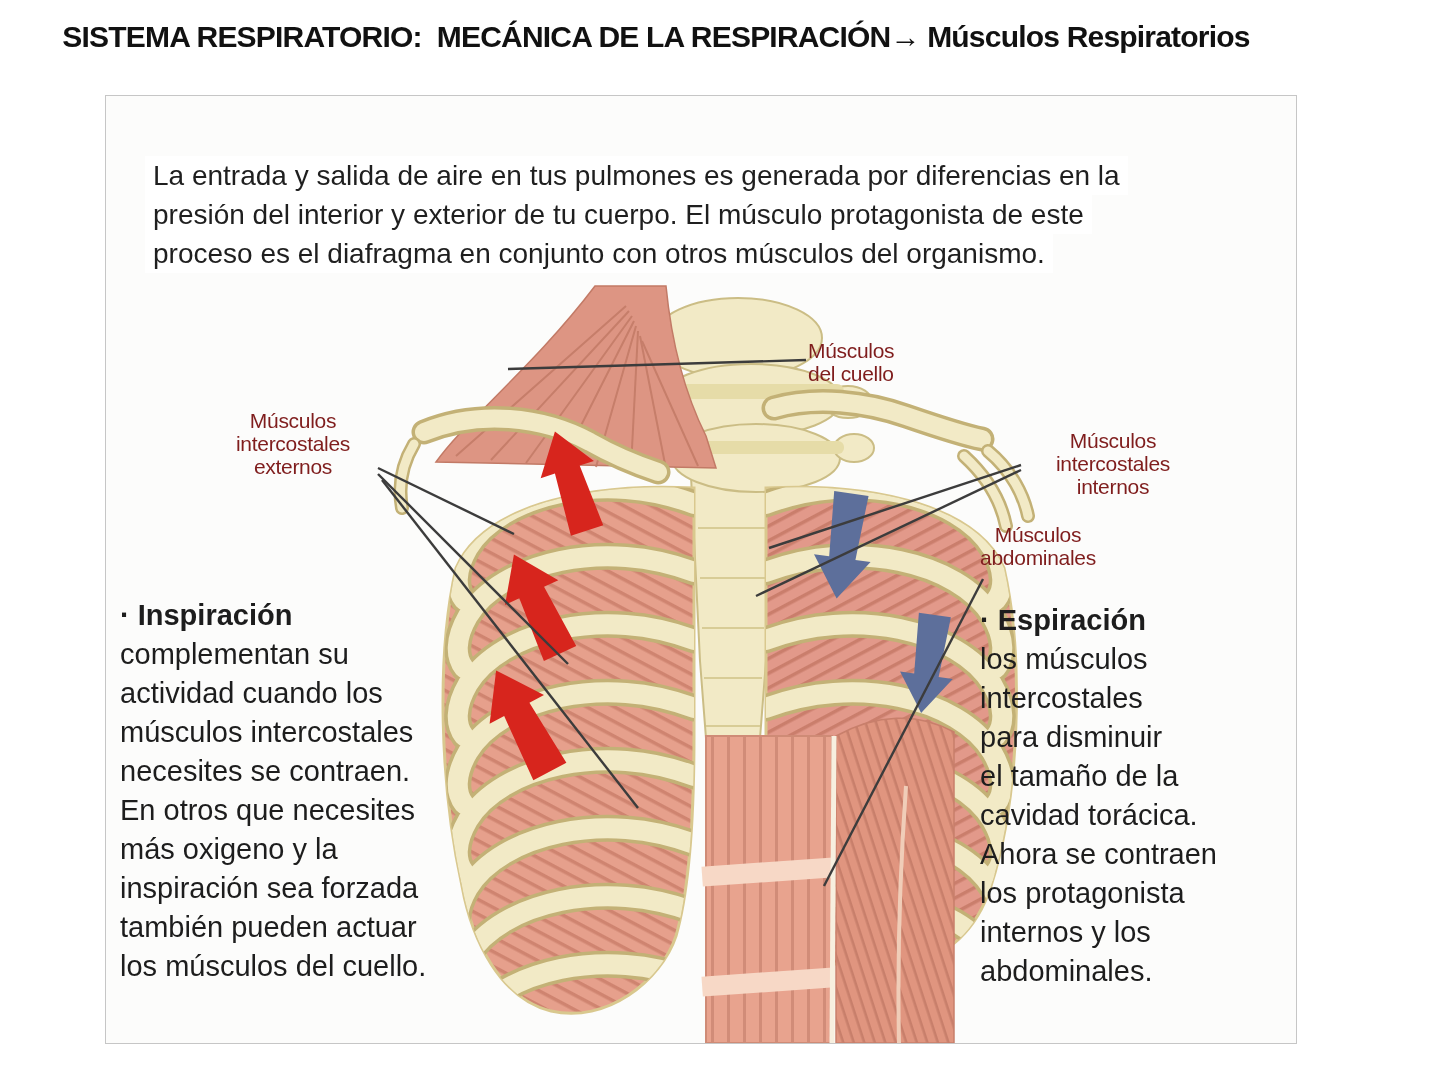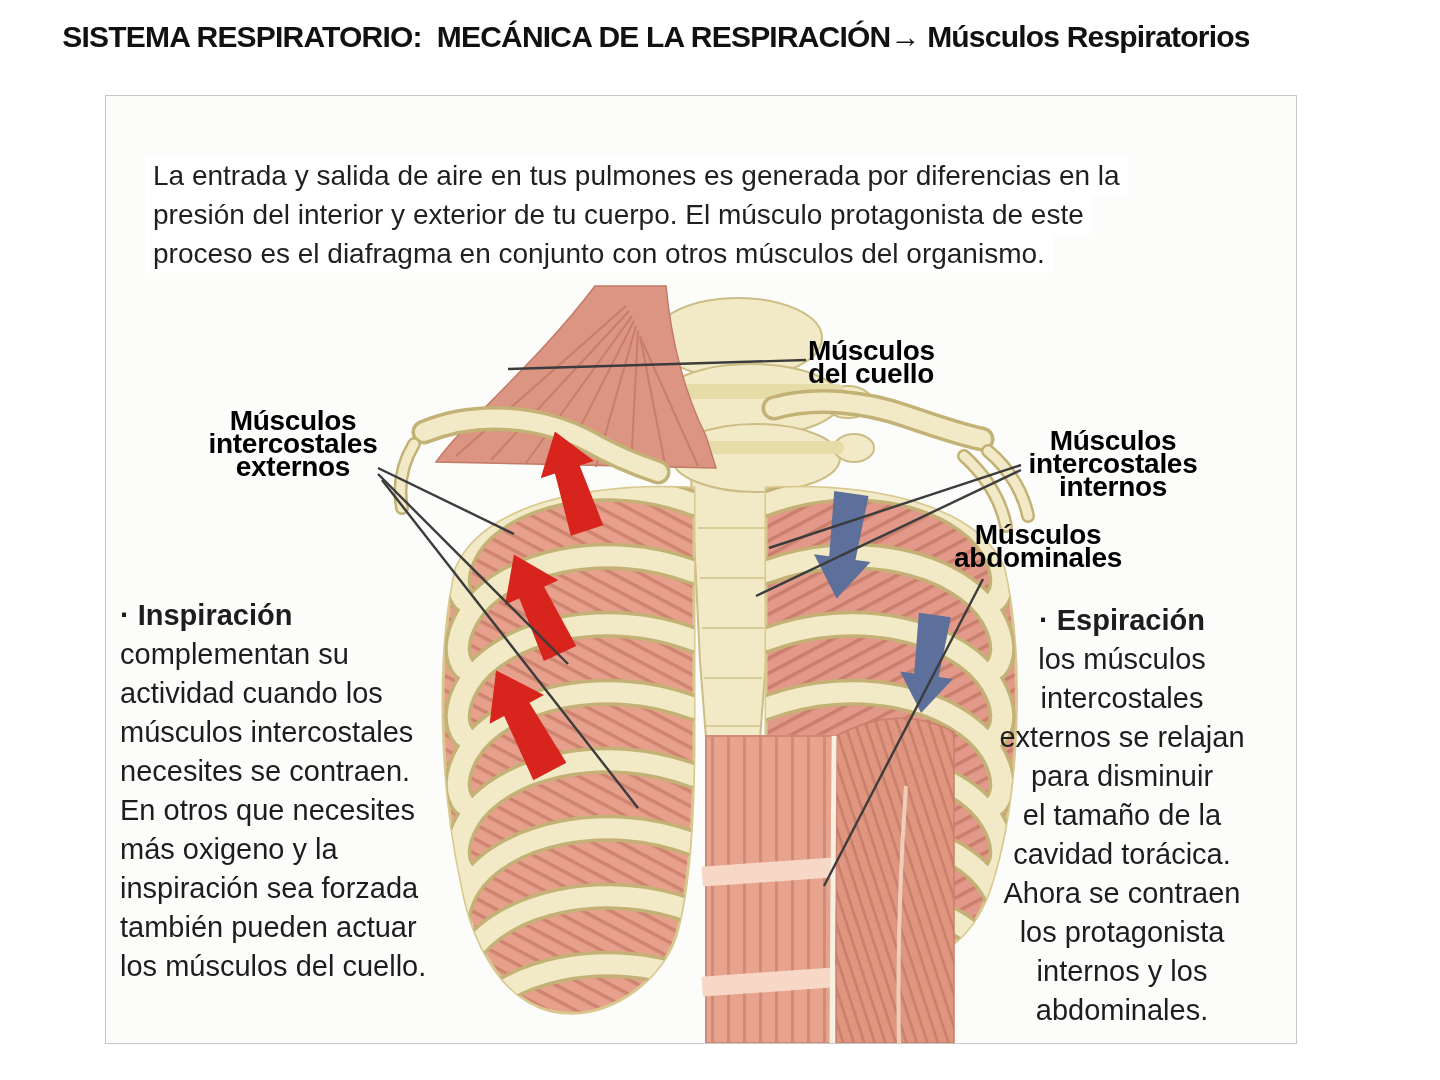--- a/index.html
+++ b/index.html
@@ -6,32 +6,32 @@
   .page{position:relative;width:1312px;height:1080px;background:#ffffff;overflow:hidden;
         font-family:"Liberation Sans", sans-serif;}
   .title{position:absolute;top:20px;left:0;right:0;text-align:center;
          font-size:30px;font-weight:700;color:#111;letter-spacing:-0.8px;white-space:pre;}
   .panel{position:absolute;left:105px;top:95px;width:1190px;height:947px;
          border:1px solid #c6c6c6;background:#fcfcfb;}
   .panel svg{position:absolute;left:0;top:0;}
   .intro{position:absolute;left:39px;top:60px;}
   .intro .line{font-size:28px;line-height:39px;color:#1f1f1f;background:#ffffff;
                padding:0 8px;width:fit-content;white-space:pre;}
-  .anat-label{position:absolute;font-size:28px;font-weight:700;color:#000000;
+  .anat-label{position:absolute;font-size:21px;font-weight:400;color:#7f1d1d;
               line-height:23px;letter-spacing:-0.3px;}
   .anat-label .line{white-space:pre;}
   .lab-cuello{left:702px;top:243px;text-align:left;}
   .lab-externos{left:92px;top:313px;width:190px;text-align:center;}
   .lab-internos{left:912px;top:333px;width:190px;text-align:center;}
   .lab-abdominales{left:832px;top:427px;width:200px;text-align:center;}
   .textblock{position:absolute;font-size:29px;line-height:39px;color:#1d1d1d;}
   .textblock .heading{font-weight:700;}
   .textblock .line{white-space:pre;}
   .block-insp{left:14px;top:500px;width:360px;text-align:left;}
-  .block-esp{right:19px;top:505px;width:310px;text-align:center;}
+  .block-esp{right:6px;top:505px;width:310px;text-align:left;}
 </style>
 </head>
 <body>
 
 <div class="page">
 
   <div class="title">SISTEMA RESPIRATORIO:  MECÁNICA DE LA RESPIRACIÓN→ Músculos Respiratorios</div>
 
   <div class="panel">
 
@@ -251,21 +251,20 @@
       <div class="line">más oxigeno y la</div>
       <div class="line">inspiración sea forzada</div>
       <div class="line">también pueden actuar</div>
       <div class="line">los músculos del cuello.</div>
     </div>
 
     <div class="textblock block-esp">
       <div class="line heading">· Espiración</div>
       <div class="line">los músculos</div>
       <div class="line">intercostales</div>
-      <div class="line">externos se relajan</div>
       <div class="line">para disminuir</div>
       <div class="line">el tamaño de la</div>
       <div class="line">cavidad torácica.</div>
       <div class="line">Ahora se contraen</div>
       <div class="line">los protagonista</div>
       <div class="line">internos y los</div>
       <div class="line">abdominales.</div>
     </div>
 
   </div>

